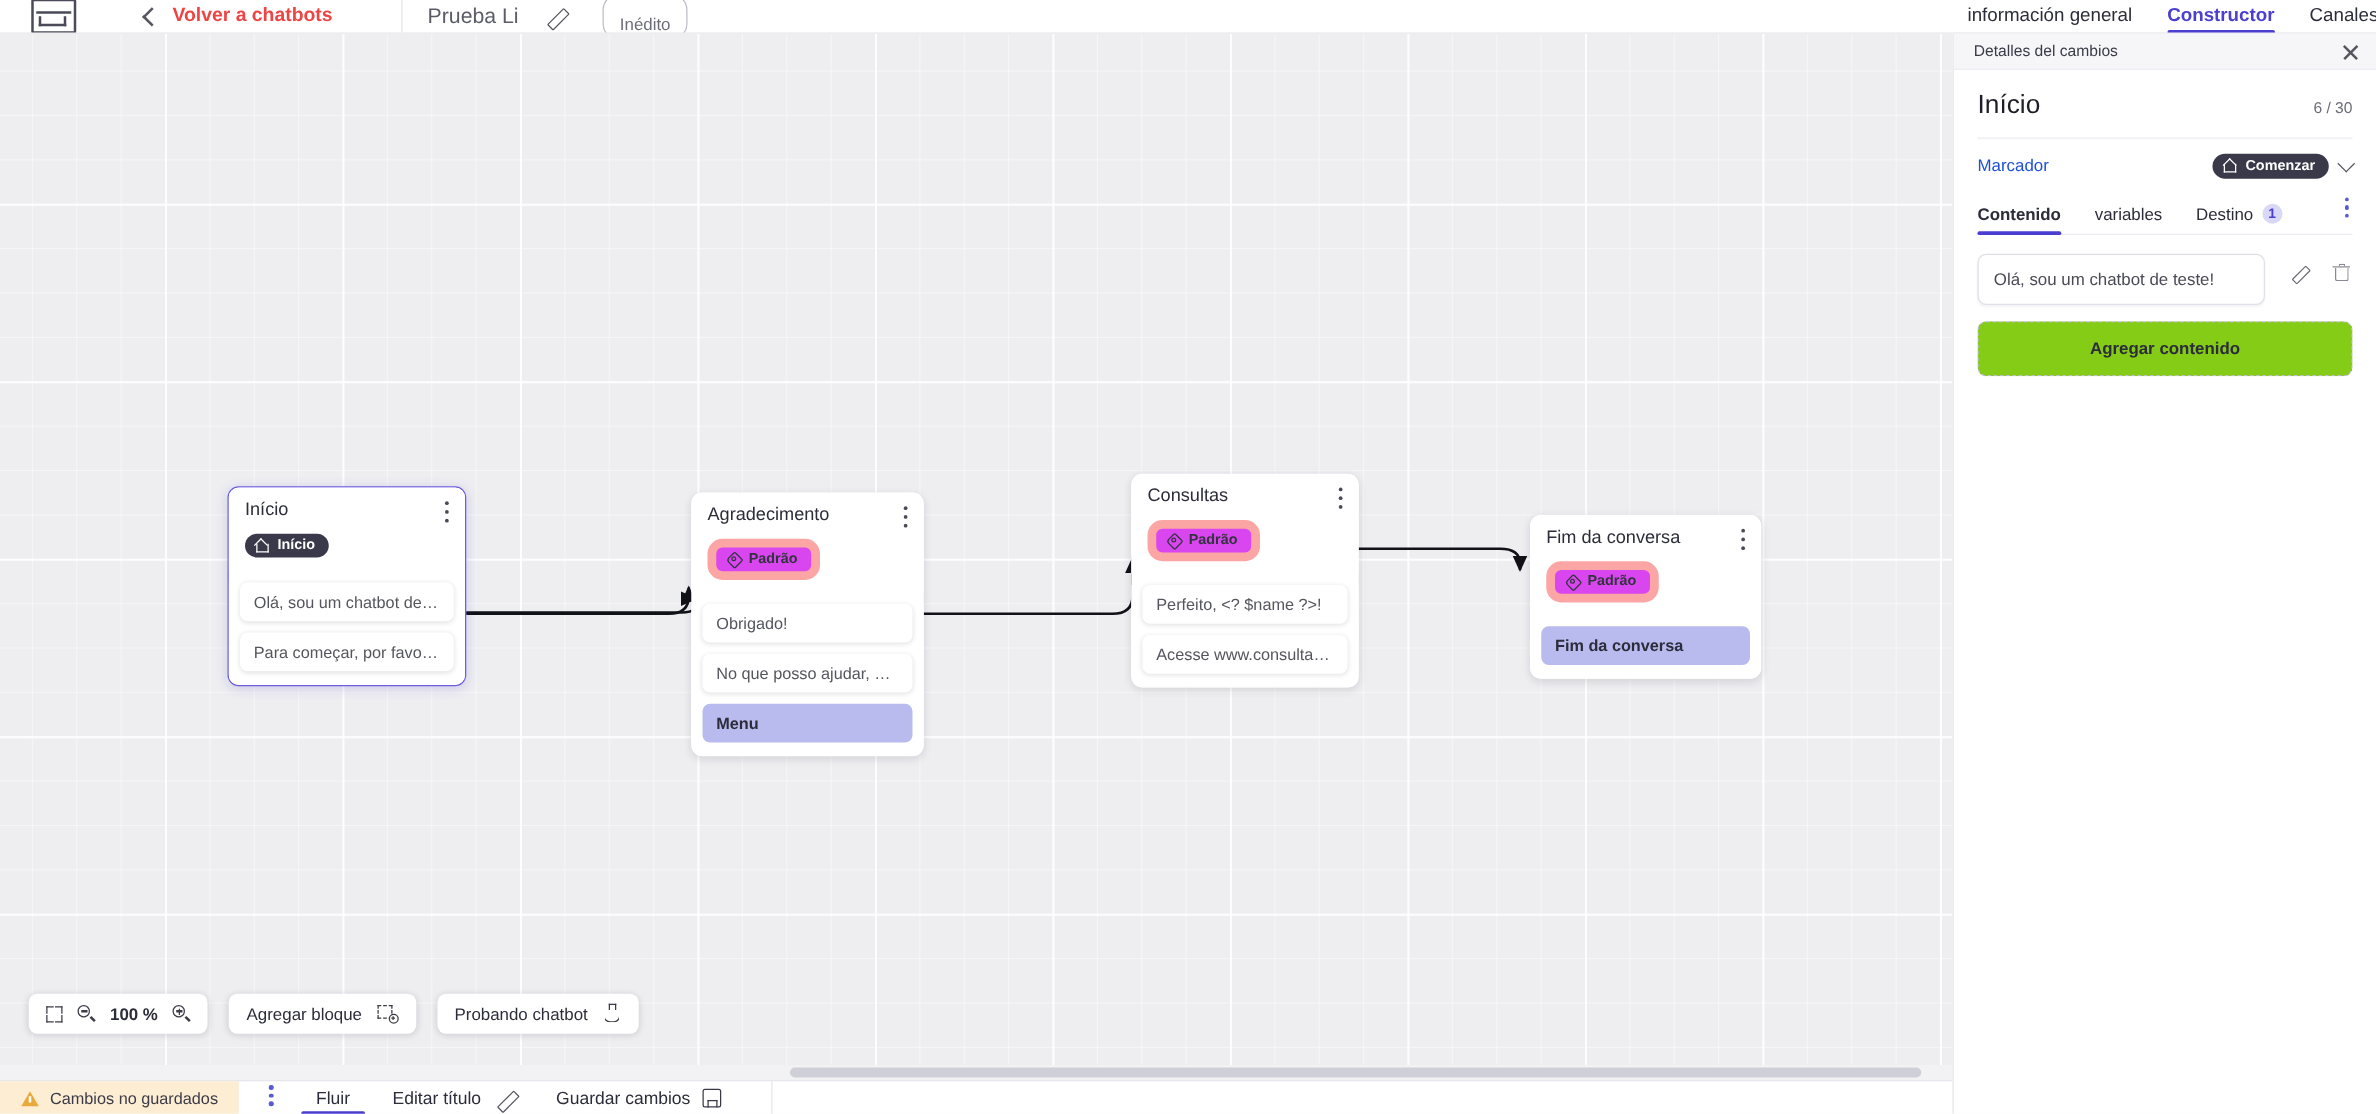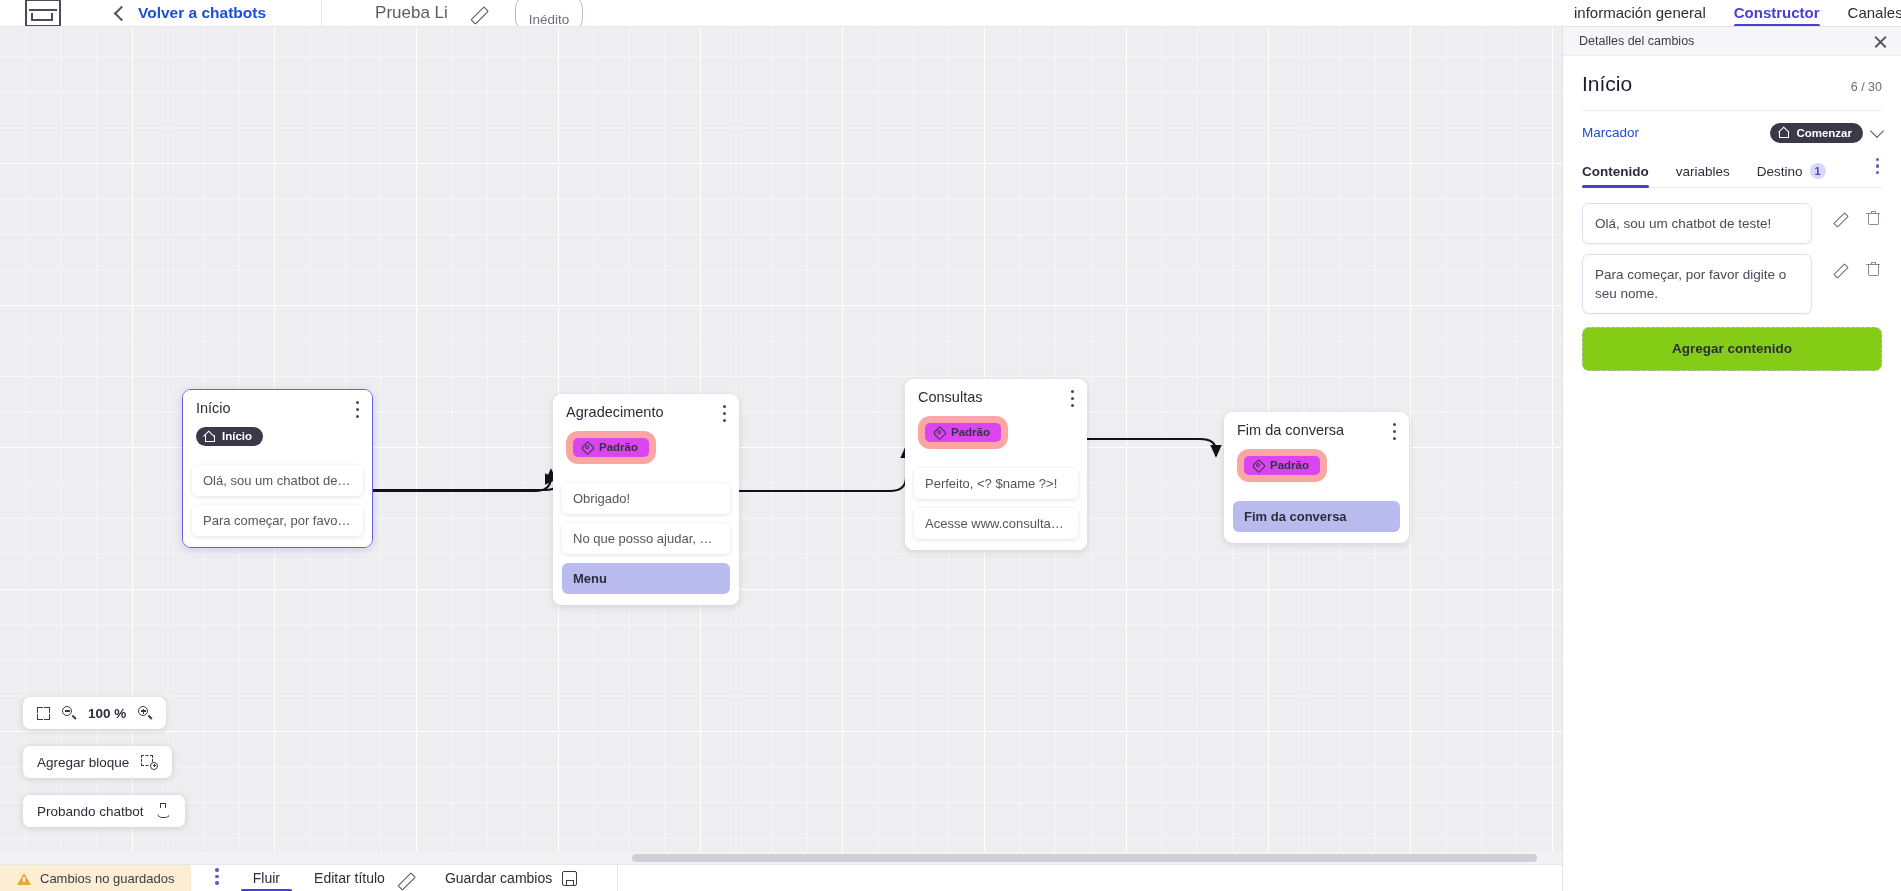--- a/index.html
+++ b/index.html
@@ -23,23 +23,23 @@
     border:2px solid #4a4a58;border-radius:2px;
     position:relative;flex:none;
   }
   .logo:before{content:"";position:absolute;left:2px;right:2px;top:8px;height:2px;background:#4a4a58;}
   .logo:after{content:"";position:absolute;left:4px;top:12px;width:18px;height:6px;border:2px solid #4a4a58;border-top:none;}
   .back-wrap{display:flex;align-items:center;margin-left:55px;gap:11px;cursor:pointer;}
   .chev-left{
     width:9px;height:9px;border-left:2px solid #55555f;border-bottom:2px solid #55555f;
     transform:rotate(45deg);flex:none;
   }
-  .back-label{font-size:15.5px;font-weight:700;color:#1d4ed8;white-space:nowrap;}
+  .back-label{font-size:15.5px;font-weight:700;color:#ef4444;white-space:nowrap;}
   .hdr-div{width:1px;height:27px;background:#e6e6ec;margin-left:55px;}
-  .bot-title{font-size:17px;color:#5c5c68;margin-left:53px;white-space:nowrap;font-weight:400;}
+  .bot-title{font-size:17px;color:#5c5c68;margin-left:20px;white-space:nowrap;font-weight:400;}
   .pencil{width:19px;height:19px;margin-left:20px;position:relative;flex:none;cursor:pointer;}
   .pencil:before{
     content:"";position:absolute;left:2px;top:8px;width:17px;height:4.5px;
     background:transparent;border:1.7px solid #55555f;border-radius:1px;
     transform:rotate(-45deg);transform-origin:center;
   }
   .badge-unpub{
     margin-left:28px;border:1px solid #bcbcc8;border-radius:13px;
     padding:16px 13px 4px;font-size:13.5px;color:#6d6d7a;white-space:nowrap;cursor:pointer;
   }
@@ -118,21 +118,21 @@
   .msg{
     background:#fff;border-radius:6px;box-shadow:0 1px 4px rgba(25,25,50,.13);
     padding:8px 11px;margin-top:9px;font-size:13px;color:#55555f;
     white-space:nowrap;overflow:hidden;text-overflow:ellipsis;cursor:pointer;
   }
   .msg.menu{
     background:#b9bbee;color:#2c2c3a;font-weight:700;box-shadow:none;
   }
 
   
-  .ctools{position:absolute;left:23px;bottom:37px;display:flex;gap:17px;align-items:flex-start;flex-direction:column;}
+  .ctools{position:absolute;left:23px;bottom:37px;display:flex;gap:17px;align-items:center;}
   .ctool{
     background:#fff;border-radius:7px;box-shadow:0 1px 6px rgba(25,25,50,.16);
     height:32px;display:flex;align-items:center;padding:0 14px;gap:12px;
     font-size:13.5px;color:#2c2c3a;white-space:nowrap;cursor:pointer;
   }
   .ic-fit{width:13px;height:13px;position:relative;flex:none;}
   .ic-fit span{position:absolute;width:5px;height:5px;border:1.6px solid #3b3b48;}
   .ic-fit span:nth-child(1){left:0;top:0;border-right:none;border-bottom:none;}
   .ic-fit span:nth-child(2){right:0;top:0;border-left:none;border-bottom:none;}
   .ic-fit span:nth-child(3){left:0;bottom:0;border-right:none;border-top:none;}
@@ -483,29 +483,20 @@
       <div class="content-rows">
         <div class="crow">
           <div class="cbox">Olá, sou um chatbot de teste!</div>
           <div class="crow-actions">
             <span class="ic-pencil"></span>
             <span class="ic-trash">
                 <i></i>
               </span>
           </div>
         </div>
-        <div class="crow">
-          <div class="cbox">Para começar, por favor digite o seu nome.</div>
-          <div class="crow-actions">
-            <span class="ic-pencil"></span>
-            <span class="ic-trash">
-                <i></i>
-              </span>
-          </div>
-        </div>
 
         <div class="add-content">Agregar contenido</div>
       </div>
     </div>
 
   </div>
 
 </div>
 
 </body></html>

